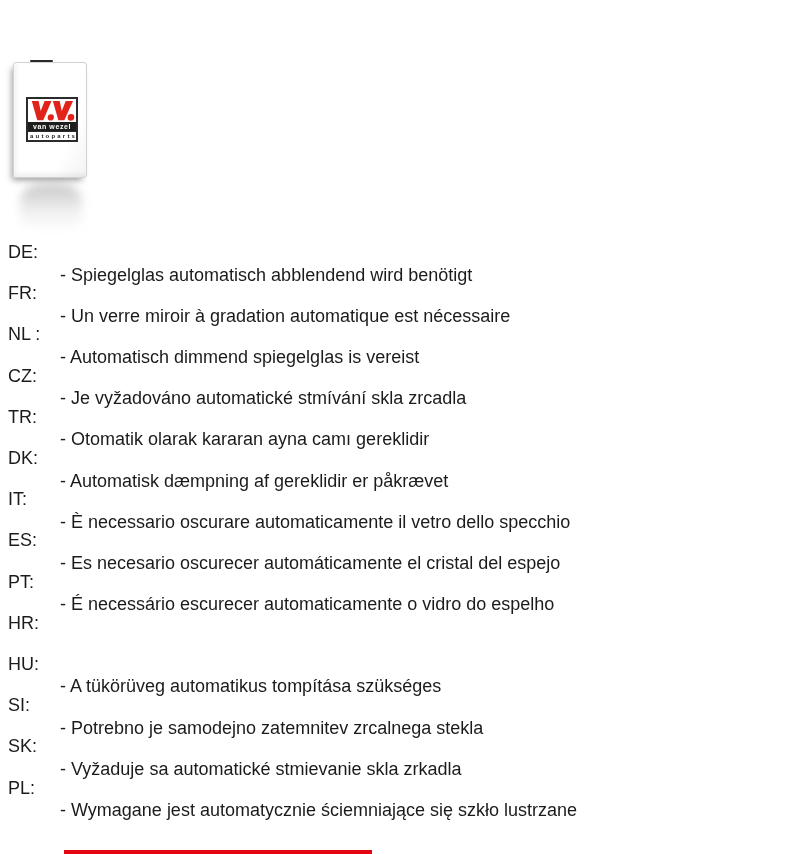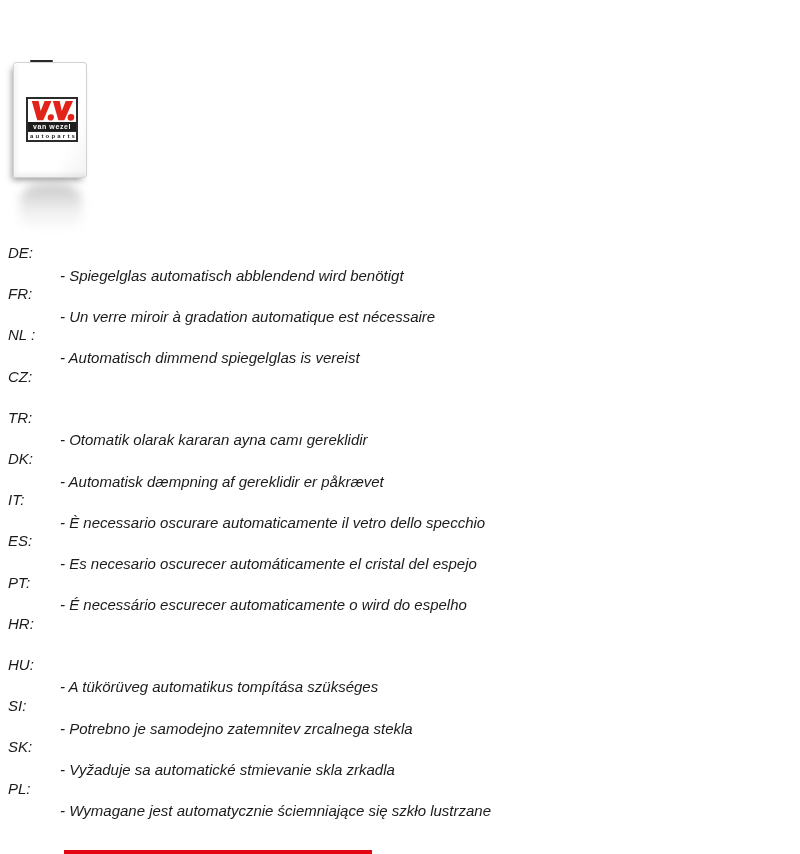--- a/index.html
+++ b/index.html
@@ -44,21 +44,21 @@
   .sub-bar {
     border-top:1px solid #2b2b2b; color:#1d1d1b; font-size:6px;
     font-weight:bold; text-align:center; height:9px; line-height:8px;
     letter-spacing:2.2px; padding-left:2px; white-space:nowrap; overflow:hidden;
   }
 
   
   .list { position:absolute; left:8px; top:232px; width:784px; }
   .row {
     height:41.2px; display:flex; align-items:center;
-    font-size:15px; color:var(--ink); white-space:nowrap;font-style:italic;
+    font-size:18px; color:var(--ink); white-space:nowrap;
   }
   .code { flex:0 0 52px; width:52px; }
   .txt  { flex:1 1 auto;margin-top:45px; }
 
   
   .red-bar {
     position:absolute; left:64px; bottom:0; width:308px; height:4px;
     background:var(--bar-red);
   }
 </style>
@@ -94,40 +94,41 @@
       <div class="row">
         <span class="code">FR:</span>
         <span class="txt">- Un verre miroir à gradation automatique est nécessaire</span>
       </div>
       <div class="row">
         <span class="code">NL :</span>
         <span class="txt">- Automatisch dimmend spiegelglas is vereist</span>
       </div>
       <div class="row">
         <span class="code">CZ:</span>
+        <span class="txt">- Je vyžadováno automatické stmívání skla zrcadla</span>
       </div>
       <div class="row">
         <span class="code">TR:</span>
         <span class="txt">- Otomatik olarak kararan ayna camı gereklidir</span>
       </div>
       <div class="row">
         <span class="code">DK:</span>
         <span class="txt">- Automatisk dæmpning af gereklidir er påkrævet</span>
       </div>
       <div class="row">
         <span class="code">IT:</span>
         <span class="txt">- È necessario oscurare automaticamente il vetro dello specchio</span>
       </div>
       <div class="row">
         <span class="code">ES:</span>
         <span class="txt">- Es necesario oscurecer automáticamente el cristal del espejo</span>
       </div>
       <div class="row">
         <span class="code">PT:</span>
-        <span class="txt">- É necessário escurecer automaticamente o wird do espelho</span>
+        <span class="txt">- É necessário escurecer automaticamente o vidro do espelho</span>
       </div>
       <div class="row">
         <span class="code">HR:</span>
       </div>
       <div class="row">
         <span class="code">HU:</span>
         <span class="txt">- A tükörüveg automatikus tompítása szükséges</span>
       </div>
       <div class="row">
         <span class="code">SI:</span>

